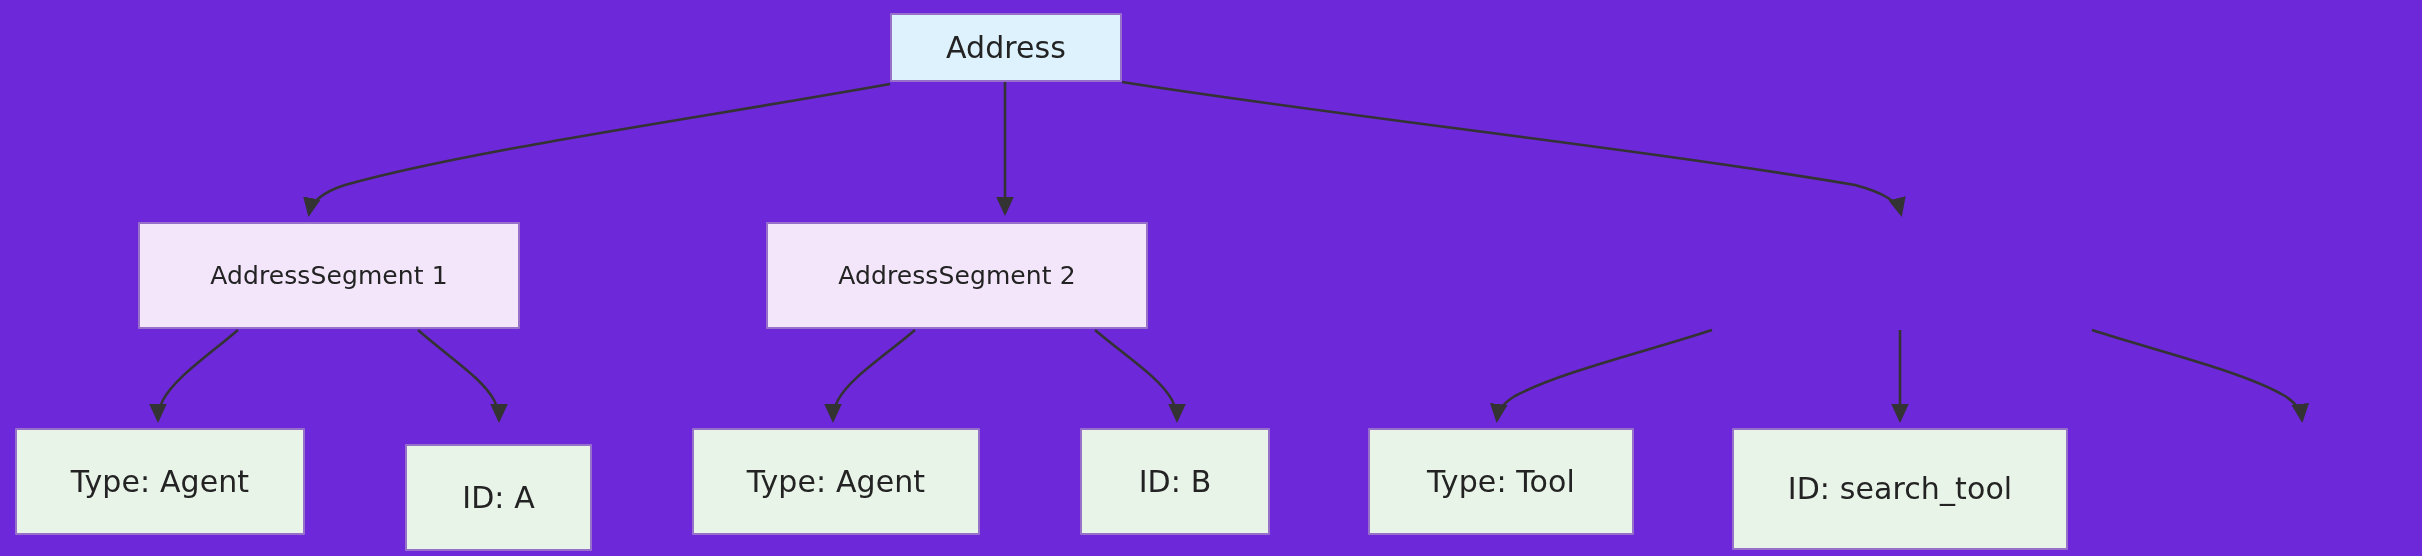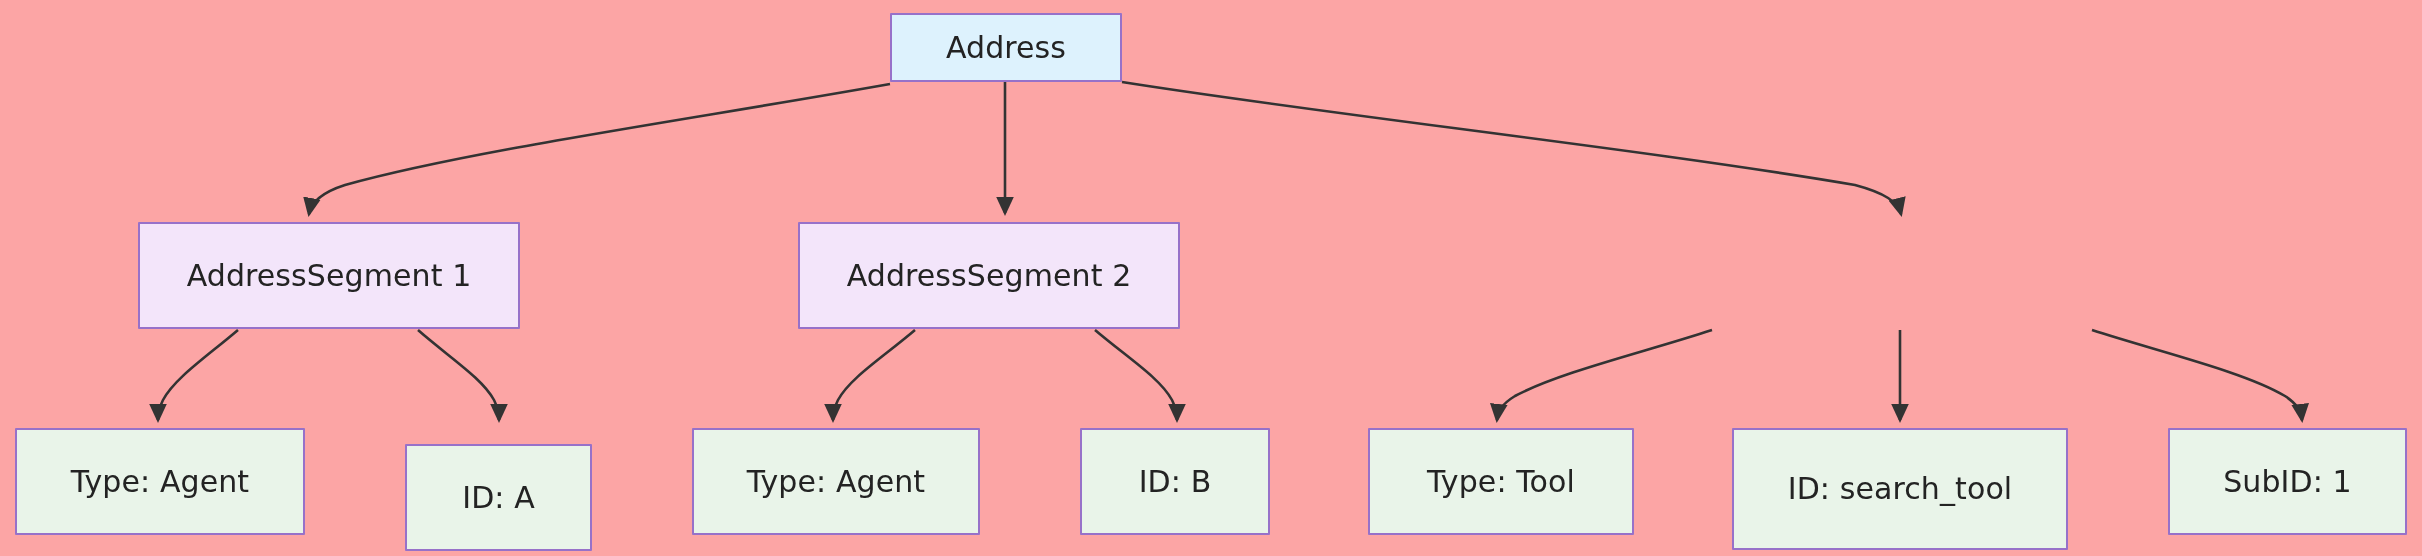--- a/index.html
+++ b/index.html
@@ -8,21 +8,21 @@
     padding: 0;
     background: #ffffff;
   }
   body {
     font-family: "DejaVu Sans", "Liberation Sans", sans-serif;
   }
   #diagram-root {
     position: relative;
     width: 2422px;
     height: 556px;
-    background: #fca5a5;
+    background: #6d28d9;
     overflow: hidden;
     text-decoration: underline;
   }
   #edge-layer {
     position: absolute;
     left: 0;
     top: 0;
     width: 2422px;
     height: 556px;
     pointer-events: none;
@@ -39,21 +39,21 @@
     line-height: 1.2;
     color: #232323;
     letter-spacing: 0.1px;
   }
   .node-root {
     background: #ddf2fd;
     font-size: 30px;
   }
   .node-segment {
     background: #f3e5fa;
-    font-size: 30px;
+    font-size: 25px;
   }
   .node-leaf {
     background: #e9f4e9;
     font-size: 30px;
   }
   .node-label {
     display: block;
     white-space: nowrap;
   }
 </style>
@@ -91,21 +91,21 @@
   </svg>
 
   <div class="node node-root" style="left:890px; top:13px; width:232px; height:69px;">
     <span class="node-label">Address</span>
   </div>
 
   <div class="node node-segment" style="left:138px; top:222px; width:382px; height:107px;">
     <span class="node-label">AddressSegment 1</span>
   </div>
 
-  <div class="node node-segment" style="left:798px; top:222px; width:382px; height:107px;">
+  <div class="node node-segment" style="left:766px; top:222px; width:382px; height:107px;">
     <span class="node-label">AddressSegment 2</span>
   </div>
 
 
   <div class="node node-leaf" style="left:15px; top:428px; width:290px; height:107px;">
     <span class="node-label">Type: Agent</span>
   </div>
 
   <div class="node node-leaf" style="left:405px; top:444px; width:187px; height:107px;">
     <span class="node-label">ID: A</span>
@@ -120,17 +120,14 @@
   </div>
 
   <div class="node node-leaf" style="left:1080px; top:428px; width:190px; height:107px;">
     <span class="node-label">ID: B</span>
   </div>
 
   <div class="node node-leaf" style="left:1732px; top:428px; width:336px; height:122px;">
     <span class="node-label">ID: search_tool</span>
   </div>
 
-  <div class="node node-leaf" style="left:2168px; top:428px; width:239px; height:107px;">
-    <span class="node-label">SubID: 1</span>
-  </div>
 
 </div>
 
 </body></html>

